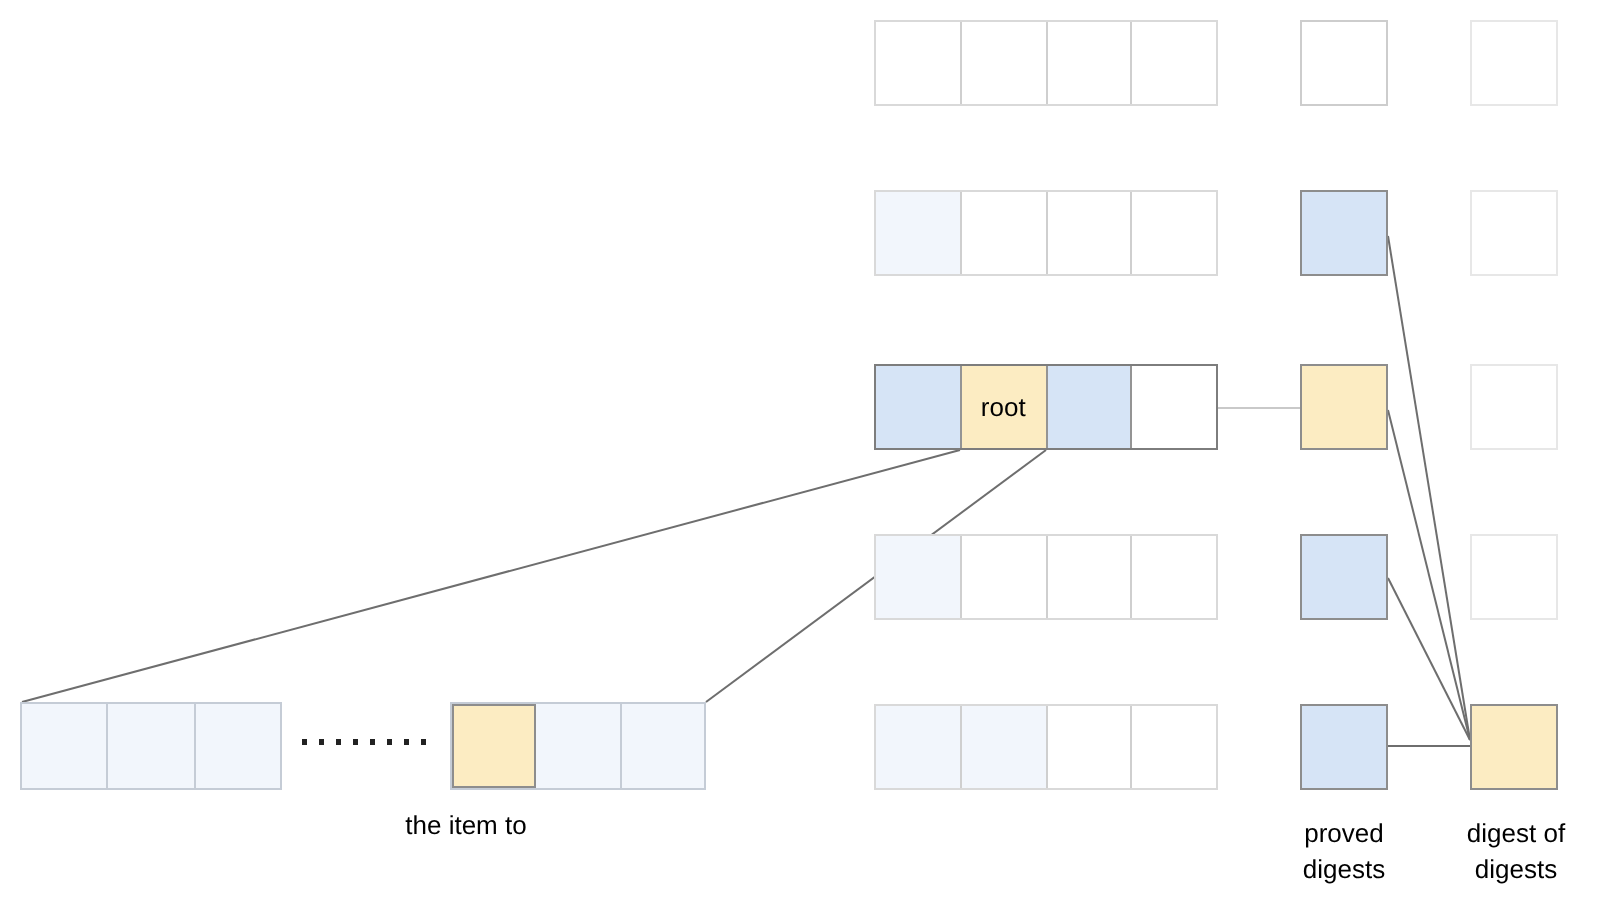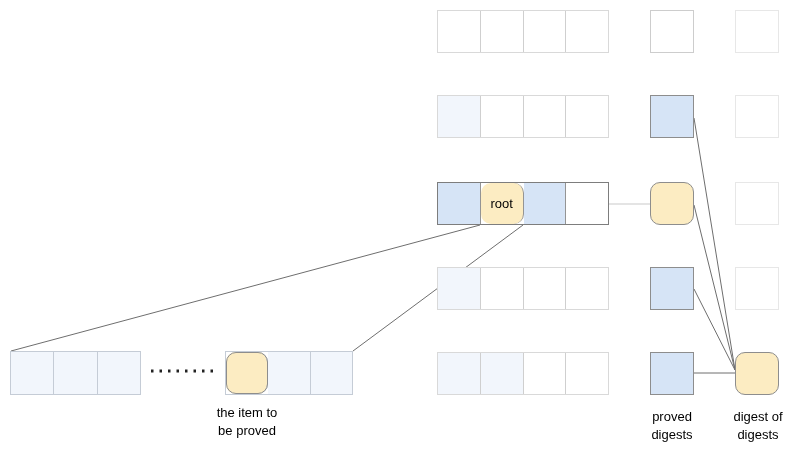--- a/index.html
+++ b/index.html
@@ -4,21 +4,21 @@
 <style>
   html,body{margin:0;padding:0;background:#ffffff;}
   #canvas{
     position:relative;width:800px;height:454px;background:#ffffff;overflow:hidden;
     font-family:"Liberation Sans", sans-serif;color:var(--text,#000);
   }
   
   [data-fill="white"]{background:var(--cell-white,#fff);}
   [data-fill="faint"]{background:var(--cell-faint,#f2f6fc);}
   [data-fill="blue"]{background:var(--cell-blue,#d6e4f6);}
-  [data-fill="yellow"]{background:var(--cell-yellow,#fcecc2);border-radius:10px;}
+  [data-fill="yellow"]{background:var(--cell-yellow,#fcecc2);}
 
   
   .grid-row{
     position:absolute;left:437px;width:172px;height:43px;display:flex;
     box-sizing:border-box;border:1px solid var(--border-light,#d9d9d9);
   }
   .grid-row .cell{flex:1;box-sizing:border-box;border-right:1px solid #cfcfcf;}
   .grid-row .cell:last-child{border-right:none;}
   .grid-row.dark{border:1px solid var(--border-dark,#7d7d7d);}
   .grid-row.dark .cell{border-right:1px solid #949494;}
@@ -119,23 +119,22 @@
     <div class="cell" data-fill="faint"></div>
     <div class="cell" data-fill="faint"></div>
     <div class="cell" data-fill="faint"></div>
   </div>
   <div class="bgroup" style="left:225px;width:128px">
     <div class="cell" data-fill="yellow"></div>
     <div class="cell" data-fill="faint"></div>
     <div class="cell" data-fill="faint"></div>
   </div>
 
-  <div class="caption" style="left:187px;top:404px;width:120px">
+  <div class="caption" style="left:173px;top:404px;width:120px">
     <div>the item to</div>
-    <div>be proved</div>
   </div>
   <div class="caption" style="left:631px;top:408px;width:82px">
     <div>proved</div>
     <div>digests</div>
   </div>
   <div class="caption" style="left:712px;top:408px;width:92px">
     <div>digest of</div>
     <div>digests</div>
   </div>
 

